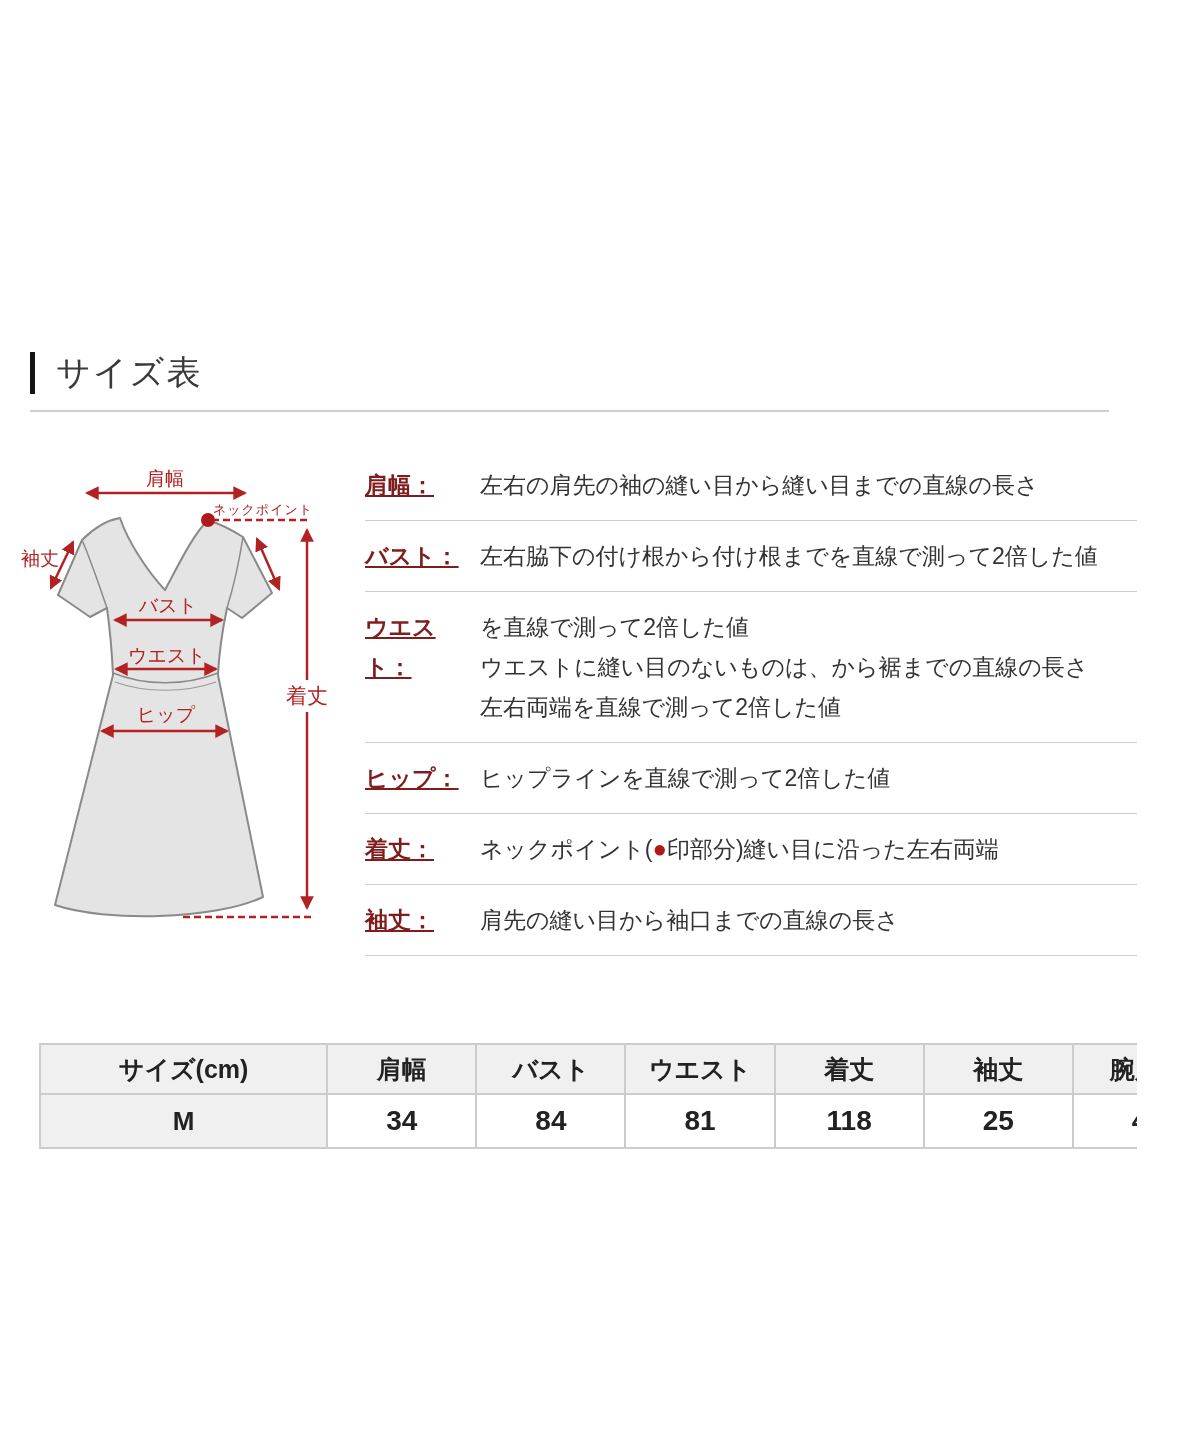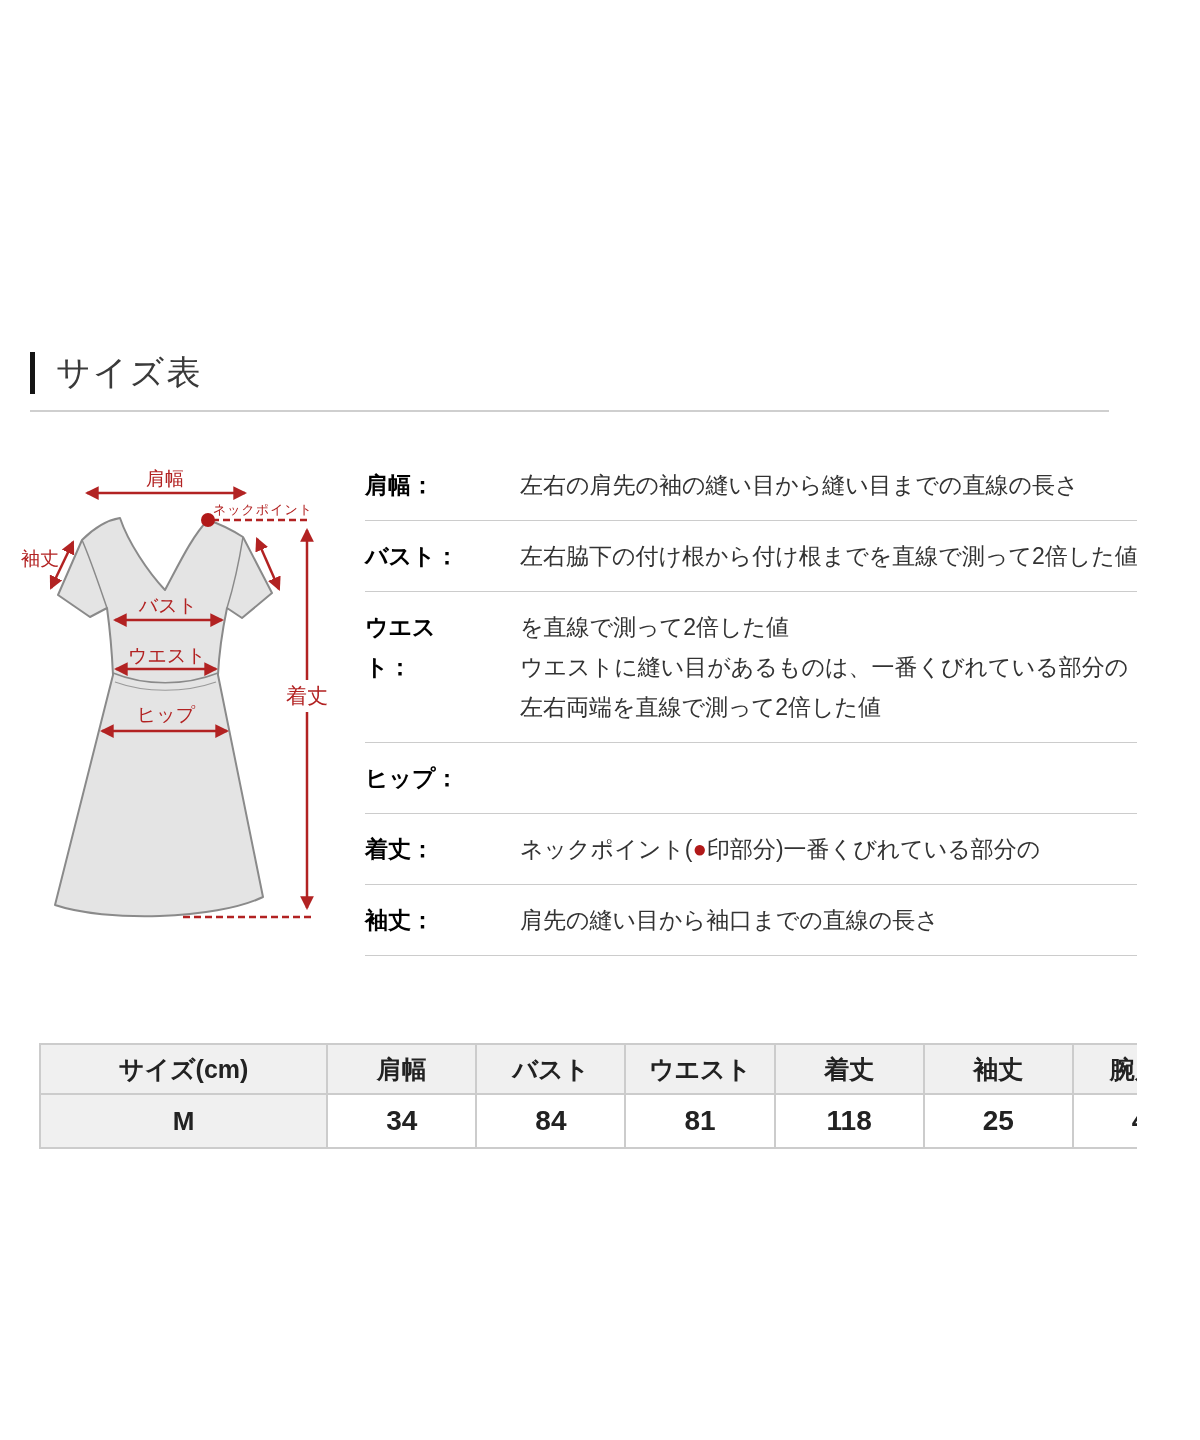--- a/index.html
+++ b/index.html
@@ -15,22 +15,22 @@
   
   .diagram{position:absolute;left:20px;top:460px;width:340px;height:485px;}
   .diagram text{fill:#b22222;}
   .m-label{font-size:19px;}
   .m-label-small{font-size:13px;letter-spacing:1px;}
   .m-label-big{font-size:21px;}
 
   
   .defs{position:absolute;left:365px;top:450px;width:830px;color:#333;}
   .def-row{display:flex;padding:15px 0;border-bottom:1px solid #ccc;}
-  .def-term{flex:none;width:115px;font-size:23px;font-weight:bold;line-height:40px;color:#000000;}
-  .def-desc{flex:1;font-size:23px;line-height:40px;color:#333;margin-left:40px;}
+  .def-term{flex:none;width:115px;font-size:23px;font-weight:bold;line-height:40px;color:#7f1d1d;text-decoration:underline;}
+  .def-desc{flex:1;font-size:23px;line-height:40px;color:#333;}
   .dot-char{color:#b11919;font-size:24px;}
 
   
   .size-table{position:absolute;left:8px;top:1043px;width:1184px;border-collapse:collapse;table-layout:fixed;text-align:center;color:#222;margin-left:31px;}
   .size-table th,.size-table td{border:2px solid #ccc;padding:0;}
   .size-table thead th{background:#f0f0f0;height:48px;font-size:25px;font-weight:bold;}
   .size-table td{background:#fff;height:52px;font-size:28px;font-weight:bold;}
   .size-table td.size-cell{background:#f0f0f0;font-size:26px;font-weight:bold;}
 </style>
 </head>
@@ -99,30 +99,31 @@
       <div class="def-desc">左右の肩先の袖の縫い目から縫い目までの直線の長さ</div>
     </div>
     <div class="def-row">
       <div class="def-term">バスト：</div>
       <div class="def-desc">左右脇下の付け根から付け根までを直線で測って2倍した値</div>
     </div>
     <div class="def-row">
       <div class="def-term">ウエスト：</div>
       <div class="def-desc">
         <div>を直線で測って2倍した値</div>
-        <div>ウエストに縫い目があるものは、一番くびれている部分の</div>
+        <div>ウエストに縫い目のないものは、から裾までの直線の長さ</div>
         <div>左右両端を直線で測って2倍した値</div>
       </div>
     </div>
     <div class="def-row">
       <div class="def-term">ヒップ：</div>
+      <div class="def-desc">ヒップラインを直線で測って2倍した値</div>
     </div>
     <div class="def-row">
       <div class="def-term">着丈：</div>
-      <div class="def-desc"><span>ネックポイント(</span><span class="dot-char">●</span><span>印部分)一番くびれている部分の</span></div>
+      <div class="def-desc"><span>ネックポイント(</span><span class="dot-char">●</span><span>印部分)縫い目に沿った左右両端</span></div>
     </div>
     <div class="def-row">
       <div class="def-term">袖丈：</div>
       <div class="def-desc">肩先の縫い目から袖口までの直線の長さ</div>
     </div>
   </div>
 
   <table class="size-table">
     <colgroup>
       <col style="width:287px">

